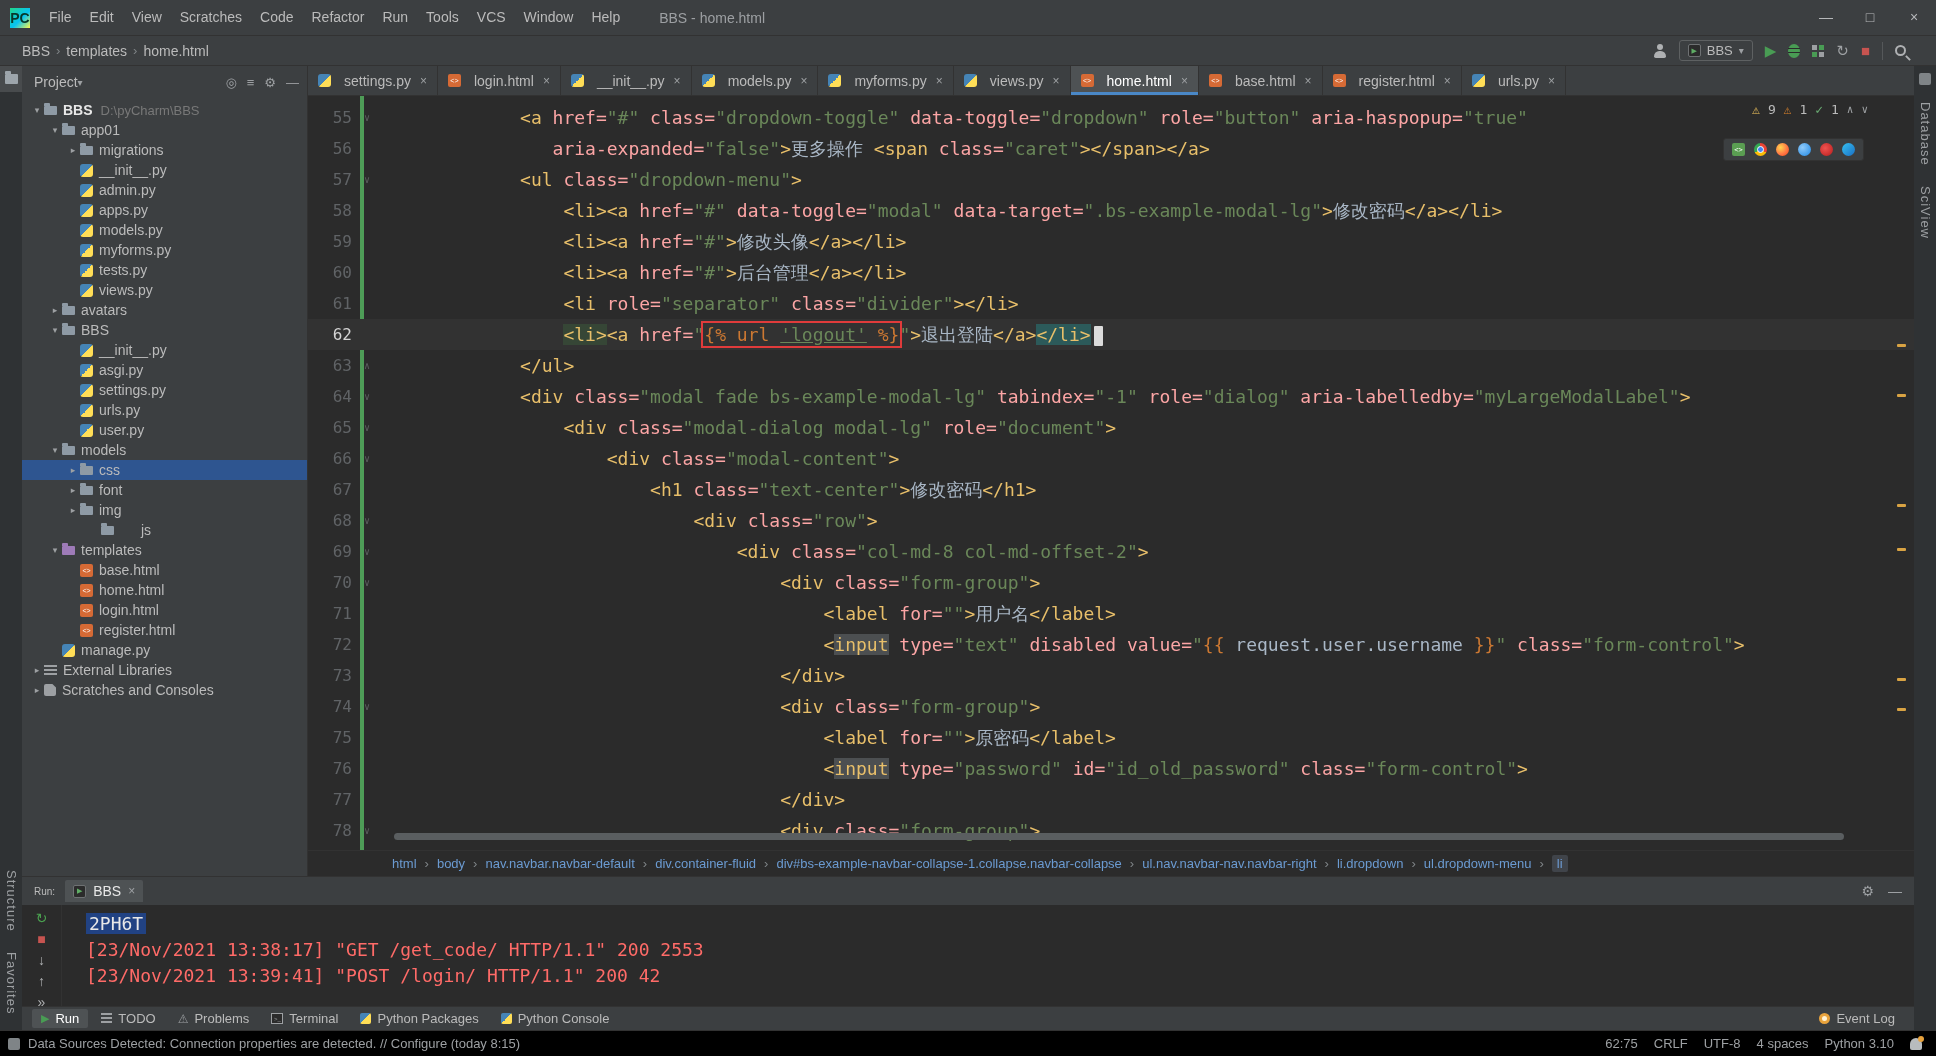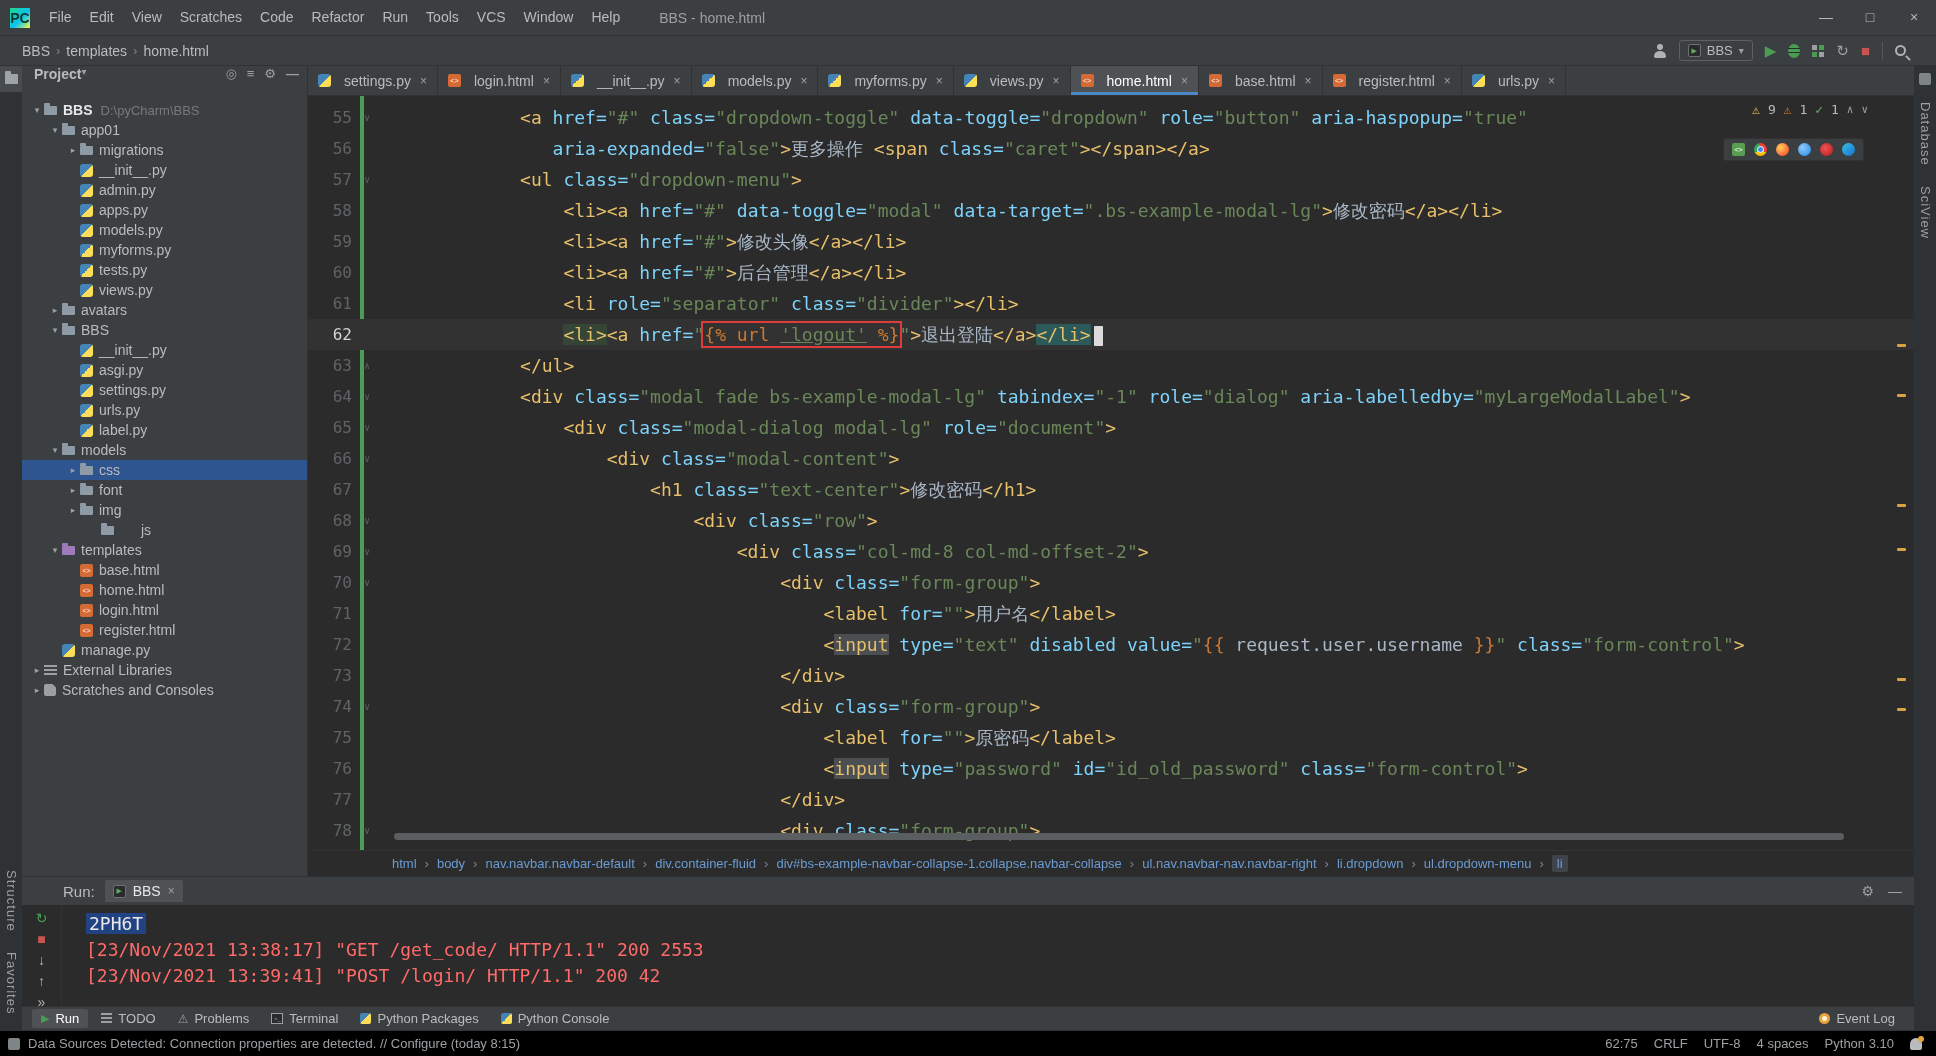--- a/index.html
+++ b/index.html
@@ -54,21 +54,21 @@
   .vlabel { writing-mode:vertical-rl; color:#9da0a3; font-size:13px; margin:10px 0; letter-spacing:1px; }
   .stripe .spacer { flex:1; }
   .stripe-bottom { margin-bottom:6px; }
   .sq-ic { width:12px; height:12px; background:#7f8487; border-radius:2px; }
 
   .center { flex:1 1 auto; display:flex; flex-direction:column; min-width:0; }
   .workspace { height:810px; display:flex; min-height:0; }
 
   
   .project { width:286px; background:#3c3f41; border-right:1px solid #323232; flex:0 0 auto; display:flex; flex-direction:column; }
-  .project-header { height:32px; display:flex; padding:0 8px 0 12px; color:#bbbbbb; font-size:14px; gap:0;font-weight:bold; }
+  .project-header { height:32px; display:flex; align-items:center; padding:0 8px 0 12px; color:#bbbbbb; font-size:14px; gap:0; }
   .ph-caret { color:#9da0a3; font-size:10px; }
   .ph-icons { margin-left:auto; display:flex; gap:10px; color:#9da0a3; font-size:13px; }
   .tree { flex:1; overflow:hidden; padding-top:2px; }
   .tree-row { height:20px; display:flex; align-items:center; font-size:14px; color:#bbbbbb; white-space:nowrap; }
   .tree-row.selected { background:#2e5590; }
   .tr-arrow { width:14px; text-align:center; color:#9da0a3; font-size:9px; flex:0 0 auto; }
   .tr-icon { flex:0 0 auto; margin-right:6px; display:inline-flex; }
   .ic-folder { width:13px; height:9px; background:#8e9aa5; border-radius:1px; position:relative; }
   .ic-folder::before { content:""; position:absolute; top:-3px; left:0; width:6px; height:3px; background:#8e9aa5; border-radius:1px 1px 0 0; }
   .ic-folder.tpl { background:#9e7bb8; } .ic-folder.tpl::before { background:#9e7bb8; }
@@ -88,21 +88,21 @@
   .etab .x { color:#9da0a3; font-size:12px; margin-left:2px; }
   .editor { flex:1 1 auto; position:relative; background:#2b2b2b; overflow:hidden; font-family:"DejaVu Sans Mono",monospace; }
   .code-scroll { position:absolute; inset:0; padding-top:6px; }
   .vcs-bar { position:absolute; left:52px; top:0; bottom:0; width:4px; background:#4e9c57; }
   .code-row { display:flex; height:31px; line-height:31px; font-size:18px; white-space:pre; }
   .code-row.active { background:#323232; }
   .lineno { width:44px; text-align:right; color:#606366; font-size:16px; flex:0 0 auto; }
   .code-row.active .lineno { color:#d4d4d4; }
   .foldcol { width:30px; text-align:center; color:#5a5d5e; font-size:10px; flex:0 0 auto; }
   .code-text { flex:1; margin-left:8px; }
-  .seg-t { color:#e8bf6a; } .seg-a { color:#7dd3fc;text-align:right; } .seg-s { color:#6a8759; }
+  .seg-t { color:#e8bf6a; } .seg-a { color:#fca5a5;text-align:right; } .seg-s { color:#6a8759; }
   .seg-x { color:#a9b7c6; } .seg-dj { color:#cc7832; } .seg-v { color:#a9b7c6; }
   .seg-su { color:#6a8759; text-decoration:underline; }
   .seg-ho { color:#e8bf6a; background:#364636; }
   .seg-hc { color:#e8bf6a; background:#2c5a5a; }
   .seg-ot { color:#e8bf6a; background:#4c4f51; }
   .redbox { outline:2px solid #e03b3b; outline-offset:1px; }
   .caretblk { display:inline-block; width:9px; height:20px; background:#dcdcdc; border-radius:1px; vertical-align:middle; margin-left:3px; }
 
   .inspections { position:absolute; top:6px; right:46px; display:flex; align-items:center; gap:8px; font-size:13px; color:#bbbbbb; }
   .insp-warn { color:#f2c55c; } .insp-weak { color:#d9822b; } .insp-ok { color:#6aab73; }
@@ -120,21 +120,21 @@
   .hscroll { position:absolute; left:86px; right:70px; bottom:10px; height:7px; background:#5a5e60; border-radius:4px; }
 
   .crumbsbar { height:26px; background:#2b2b2b; border-top:1px solid #323232; display:flex; align-items:center; padding-left:84px; gap:8px; flex:0 0 auto; font-size:13px; overflow:hidden; white-space:nowrap; }
   .bcrumb { color:#6b9bd2; }
   .bcrumb.last { background:#40444a; padding:1px 5px; border-radius:2px; }
   .bcrumb-sep { color:#7f8487; }
 
   
   .runpanel { height:130px; border-top:1px solid #323232; display:flex; flex-direction:column; flex:0 0 auto; background:#2b2b2b; }
   .run-header { height:28px; background:#3c3f41; display:flex; align-items:center; padding:0 12px; gap:10px; flex:0 0 auto; }
-  .run-label { color:#bbbbbb; font-size:15px;margin-left:29px; }
+  .run-label { color:#bbbbbb; font-size:10px; }
   .run-tab { display:flex; align-items:center; gap:7px; background:#4e5254; padding:3px 8px; border-radius:2px 2px 0 0; }
   .run-tab .label { color:#e8e8e8; font-size:14px; }
   .run-tab .x { color:#9da0a3; font-size:12px; }
   .run-header .right { margin-left:auto; display:flex; gap:14px; color:#9da0a3; font-size:14px; }
   .run-body { flex:1; display:flex; min-height:0; }
   .console-toolbar { width:40px; border-right:1px solid #323232; display:flex; flex-direction:column; align-items:center; padding-top:6px; gap:7px; flex:0 0 auto; }
   .ct-ic { font-size:14px; line-height:1; color:#afb1b3; }
   .ct-green { color:#4aa04f; } .ct-red { color:#c75450; }
   .console { flex:1; padding:6px 0 0 24px; font-family:"DejaVu Sans Mono",monospace; font-size:18px; overflow:hidden; }
   .console-line { height:26px; line-height:26px; color:#ff6b68; white-space:pre; }
@@ -359,21 +359,21 @@
                 <span class="tr-icon">
                   <span class="ic-py"></span>
                 </span>
                 <span class="tr-label">urls.py</span>
               </div>
               <div class="tree-row" style="padding-left: 44px;">
                 <span class="tr-arrow"></span>
                 <span class="tr-icon">
                   <span class="ic-py"></span>
                 </span>
-                <span class="tr-label">label.py</span>
+                <span class="tr-label">user.py</span>
               </div>
               <div class="tree-row" style="padding-left: 26px;">
                 <span class="tr-arrow">▾</span>
                 <span class="tr-icon">
                   <span class="ic-folder"></span>
                 </span>
                 <span class="tr-label">models</span>
               </div>
               <div class="tree-row selected" style="padding-left: 44px;">
                 <span class="tr-arrow">▸</span>

